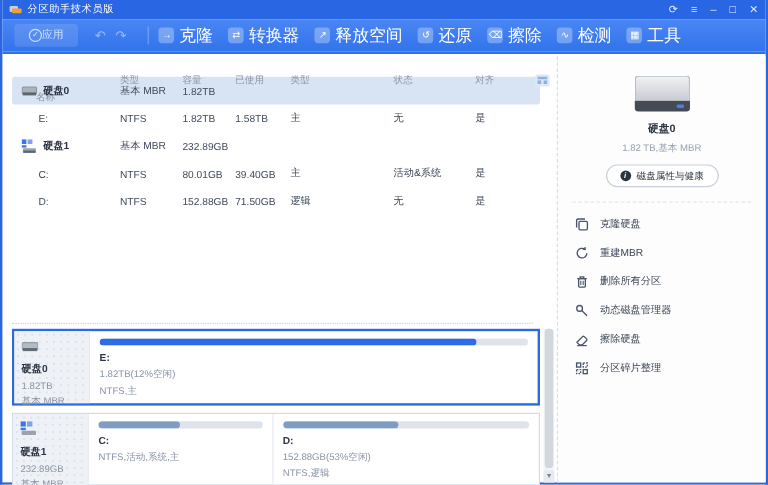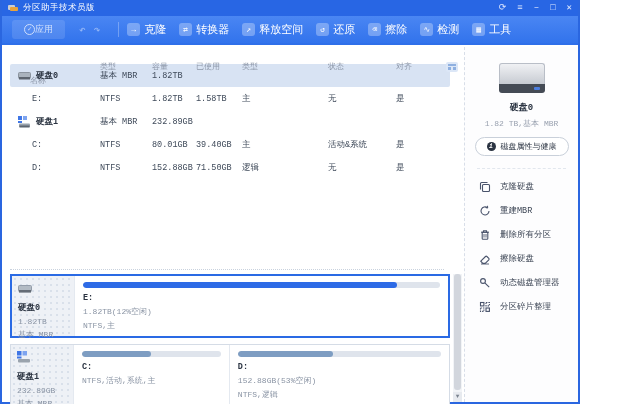--- a/index.html
+++ b/index.html
@@ -1,18 +1,18 @@
 <!DOCTYPE html>
 <html><head>
 <meta charset="utf-8">
 <style>
   * { margin:0; padding:0; box-sizing:border-box; }
   html,body { width:640px; height:404px; overflow:hidden; }
   body { font-family:"Liberation Sans","DejaVu Sans",sans-serif; background:#fff; }
-  .window { width:580px; height:404px; border:2px solid #2a66e0; border-top:none; position:relative; background:#fff;font-family:Liberation Mono, monospace; }
+  .window { width:640px; height:404px; border:2px solid #2a66e0; border-top:none; position:relative; background:#fff; }
 
   
   .titlebar { height:16px; background:#2866e4; display:flex; align-items:center; padding:0 6px; }
   .logo { width:10px; height:8px; margin-right:5px; position:relative; }
   .logo .l1 { position:absolute; left:0; top:1px; width:7px; height:5px; background:#c9cdd4; border-radius:1px; }
   .logo .l2 { position:absolute; left:2px; top:3px; width:8px; height:4px; background:#e8a33d; border-radius:1px; }
   .title { color:#fff; font-size:8.5px; letter-spacing:.5px; }
   .tb-controls { margin-left:auto; display:flex; align-items:center; gap:11px; }
   .tb-controls span { color:#dfe8ff; font-size:9px; line-height:16px; cursor:default; }
 
@@ -20,21 +20,21 @@
   .toolbar { height:29px; background:linear-gradient(180deg,#4a86f3,#3273ec); border-bottom:2px solid #2f6fe9; display:flex; align-items:center; padding:0 10px; }
   .apply-btn { display:flex; align-items:center; gap:0; background:rgba(255,255,255,.16); border-radius:3px; padding:3px 12px; opacity:.75; }
   .apply-check { width:11px; height:11px; border:1px solid #fff; border-radius:50%; color:#fff; font-size:7px; line-height:9px; text-align:center; }
   .apply-label { color:#fff; font-size:9px; }
   .undo-redo { display:flex; gap:8px; margin:0 10px 0 14px; }
   .undo-redo span { color:rgba(255,255,255,.45); font-size:11px; }
   .tool-sep { width:1px; height:15px; background:rgba(255,255,255,.28); margin:0 8px; }
   .tool-items { display:flex; align-items:center; gap:13px; }
   .tool-item { display:flex; align-items:center; gap:4px; cursor:default; }
   .tool-item .ibox { width:13px; height:13px; background:rgba(255,255,255,.30); border-radius:3px; color:#fff; font-size:8px; line-height:13px; text-align:center; }
-  .tool-item .tlabel { color:#fff; font-size:11px; }
+  .tool-item .tlabel { color:#fff; font-size:14px; }
 
   
   .content { position:absolute; top:47px; left:0; right:0; bottom:0; display:flex; }
   .main { width:462px; position:relative; }
   .sidebar { flex:1; border-left:1px dashed #d8dee8; background:#fdfdfe; }
 
   
   .cols { display:grid; grid-template-columns:90px 52px 44px 46px 86px 68px 50px 1fr; align-items:center; margin:0 14px 0 8px; }
   .thead { height:17px; }
   .thead span { font-size:8px; color:#8c96a8; }
@@ -322,31 +322,31 @@
           <svg width="12" height="12" viewBox="0 0 12 12" fill="none" stroke="#49536b" stroke-width="1.1">
             <path d="M2 3.2 H10"></path>
             <path d="M4.5 3 V1.8 H7.5 V3"></path>
             <rect x="3.2" y="3.2" width="5.6" height="7" rx="0.8"></rect>
             <path d="M5 5 V8.5 M7 5 V8.5" stroke-width="0.9"></path>
           </svg>
           <span class="a-label">删除所有分区</span>
         </div>
         <div class="action">
           <svg width="12" height="12" viewBox="0 0 12 12" fill="none" stroke="#49536b" stroke-width="1.1">
+            <circle cx="4" cy="4" r="2.4"></circle>
+            <path d="M5.8 5.8 L10.2 10.2"></path>
+          </svg>
+          <span class="a-label">动态磁盘管理器</span>
+        </div>
+        <div class="action">
+          <svg width="12" height="12" viewBox="0 0 12 12" fill="none" stroke="#49536b" stroke-width="1.1">
             <path d="M1.8 8.2 L6.5 3.5 a1 1 0 0 1 1.4 0 L9.8 5.4 a1 1 0 0 1 0 1.4 L6.2 10.4 H3.8 Z"></path>
             <path d="M2 11 H10" stroke-width="0.9"></path>
           </svg>
           <span class="a-label">擦除硬盘</span>
-        </div>
-        <div class="action">
-          <svg width="12" height="12" viewBox="0 0 12 12" fill="none" stroke="#49536b" stroke-width="1.1">
-            <circle cx="4" cy="4" r="2.4"></circle>
-            <path d="M5.8 5.8 L10.2 10.2"></path>
-          </svg>
-          <span class="a-label">动态磁盘管理器</span>
         </div>
         <div class="action">
           <svg width="12" height="12" viewBox="0 0 12 12" fill="none" stroke="#49536b" stroke-width="1.1">
             <rect x="1.5" y="1.5" width="3.4" height="3.4"></rect>
             <rect x="7" y="1.5" width="3.4" height="3.4" stroke-dasharray="1.4 1"></rect>
             <rect x="1.5" y="7" width="3.4" height="3.4" stroke-dasharray="1.4 1"></rect>
             <rect x="7" y="7" width="3.4" height="3.4"></rect>
           </svg>
           <span class="a-label">分区碎片整理</span>
         </div>

